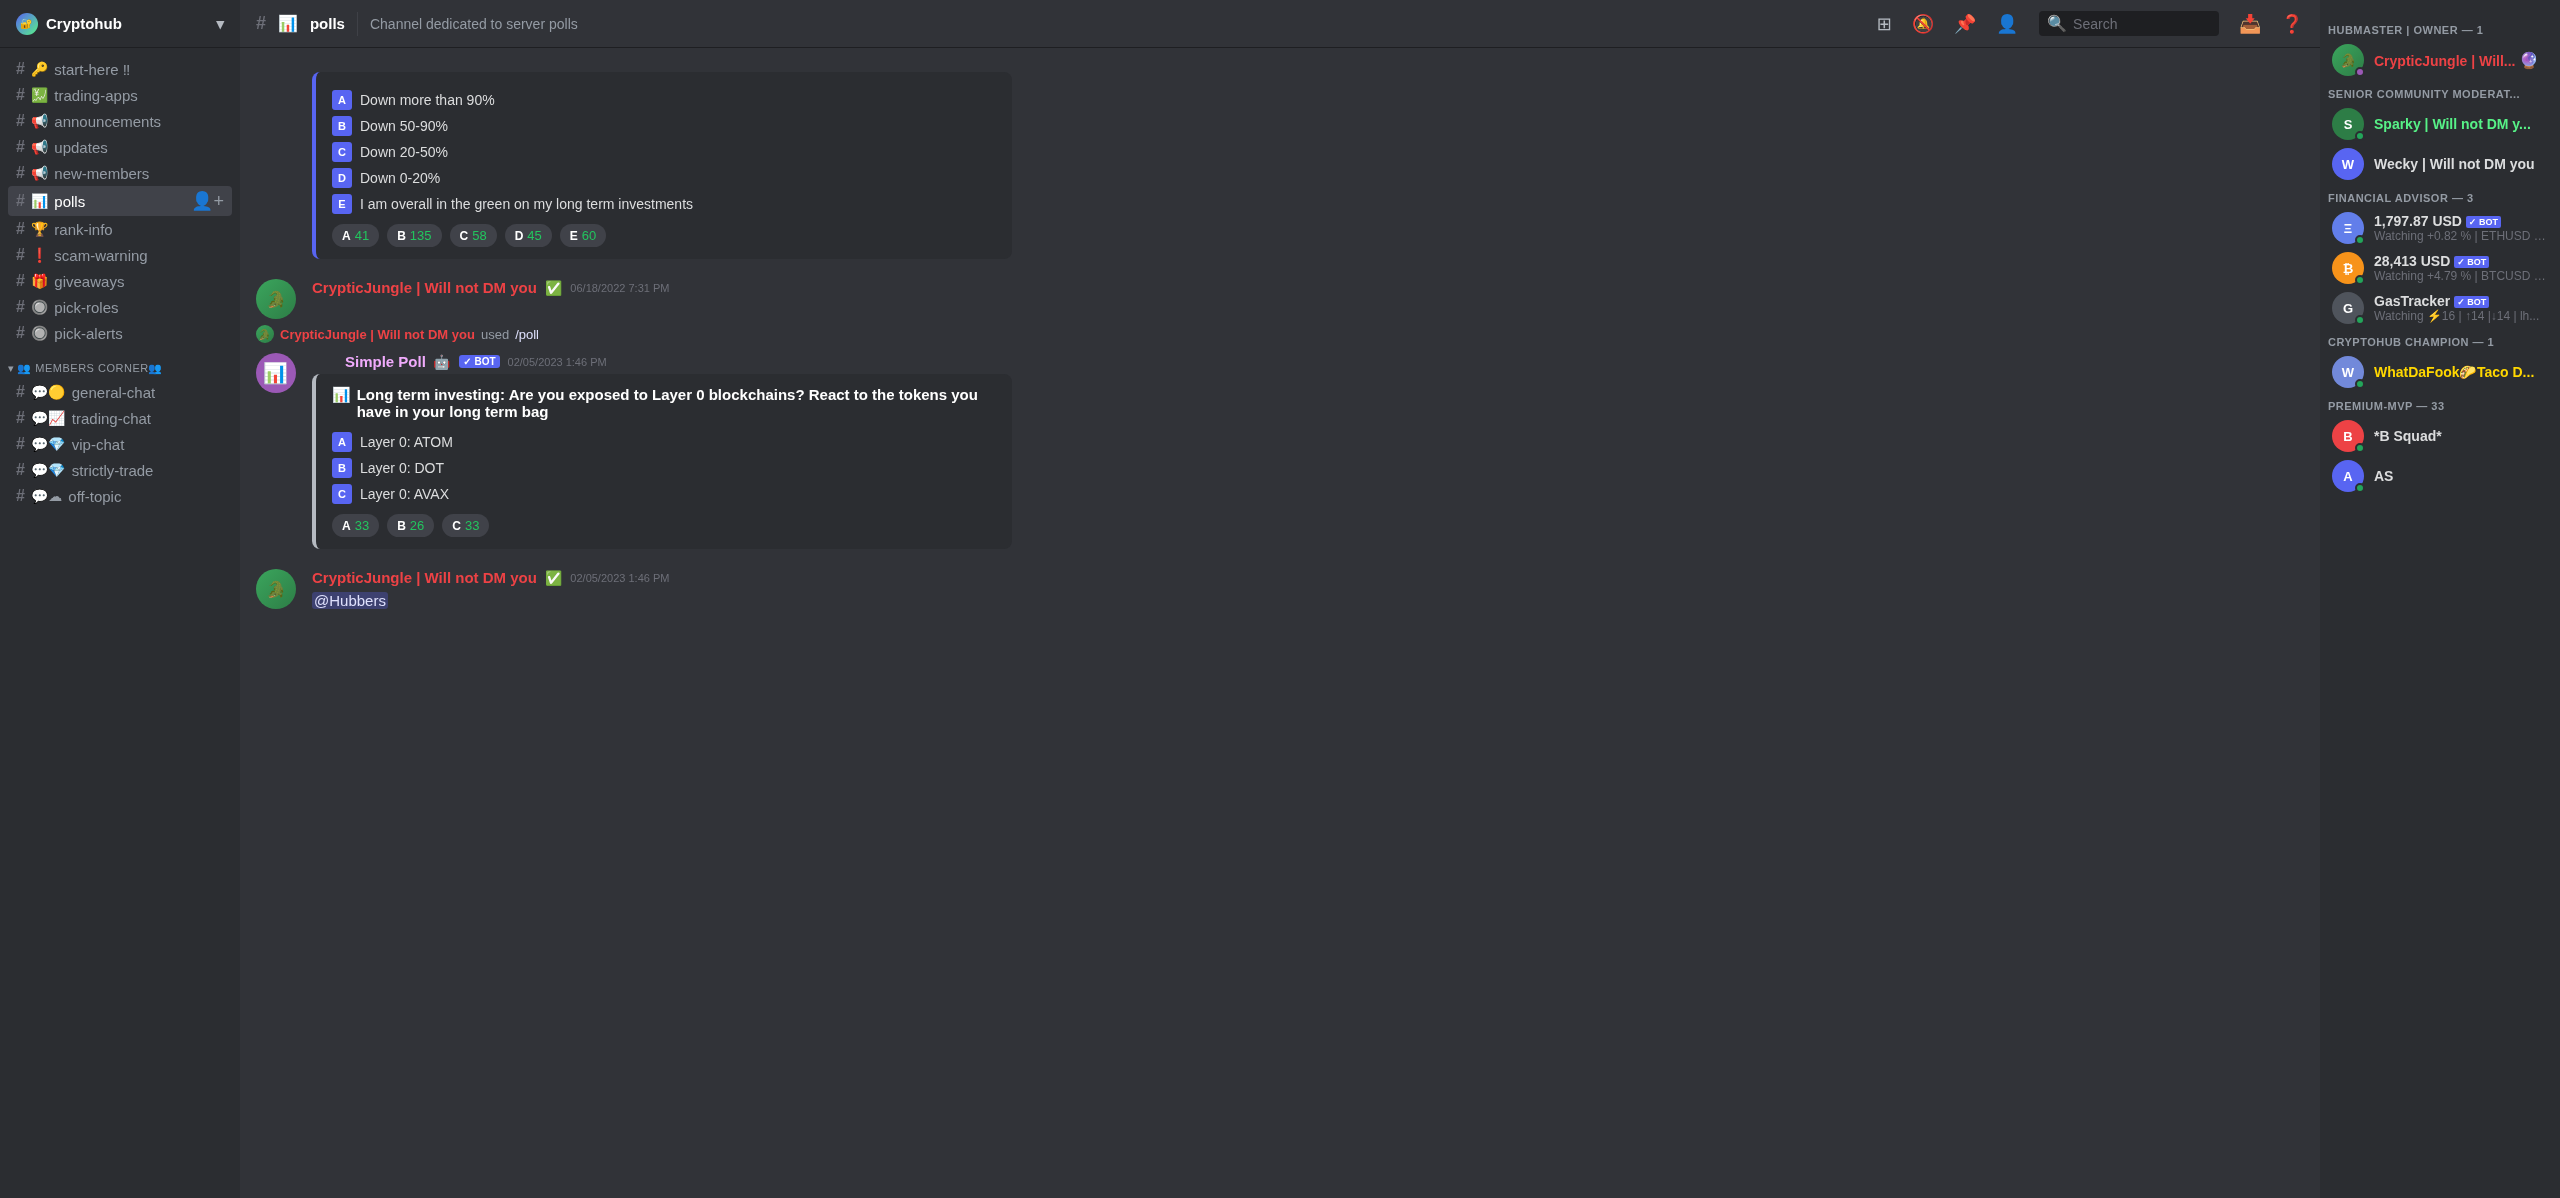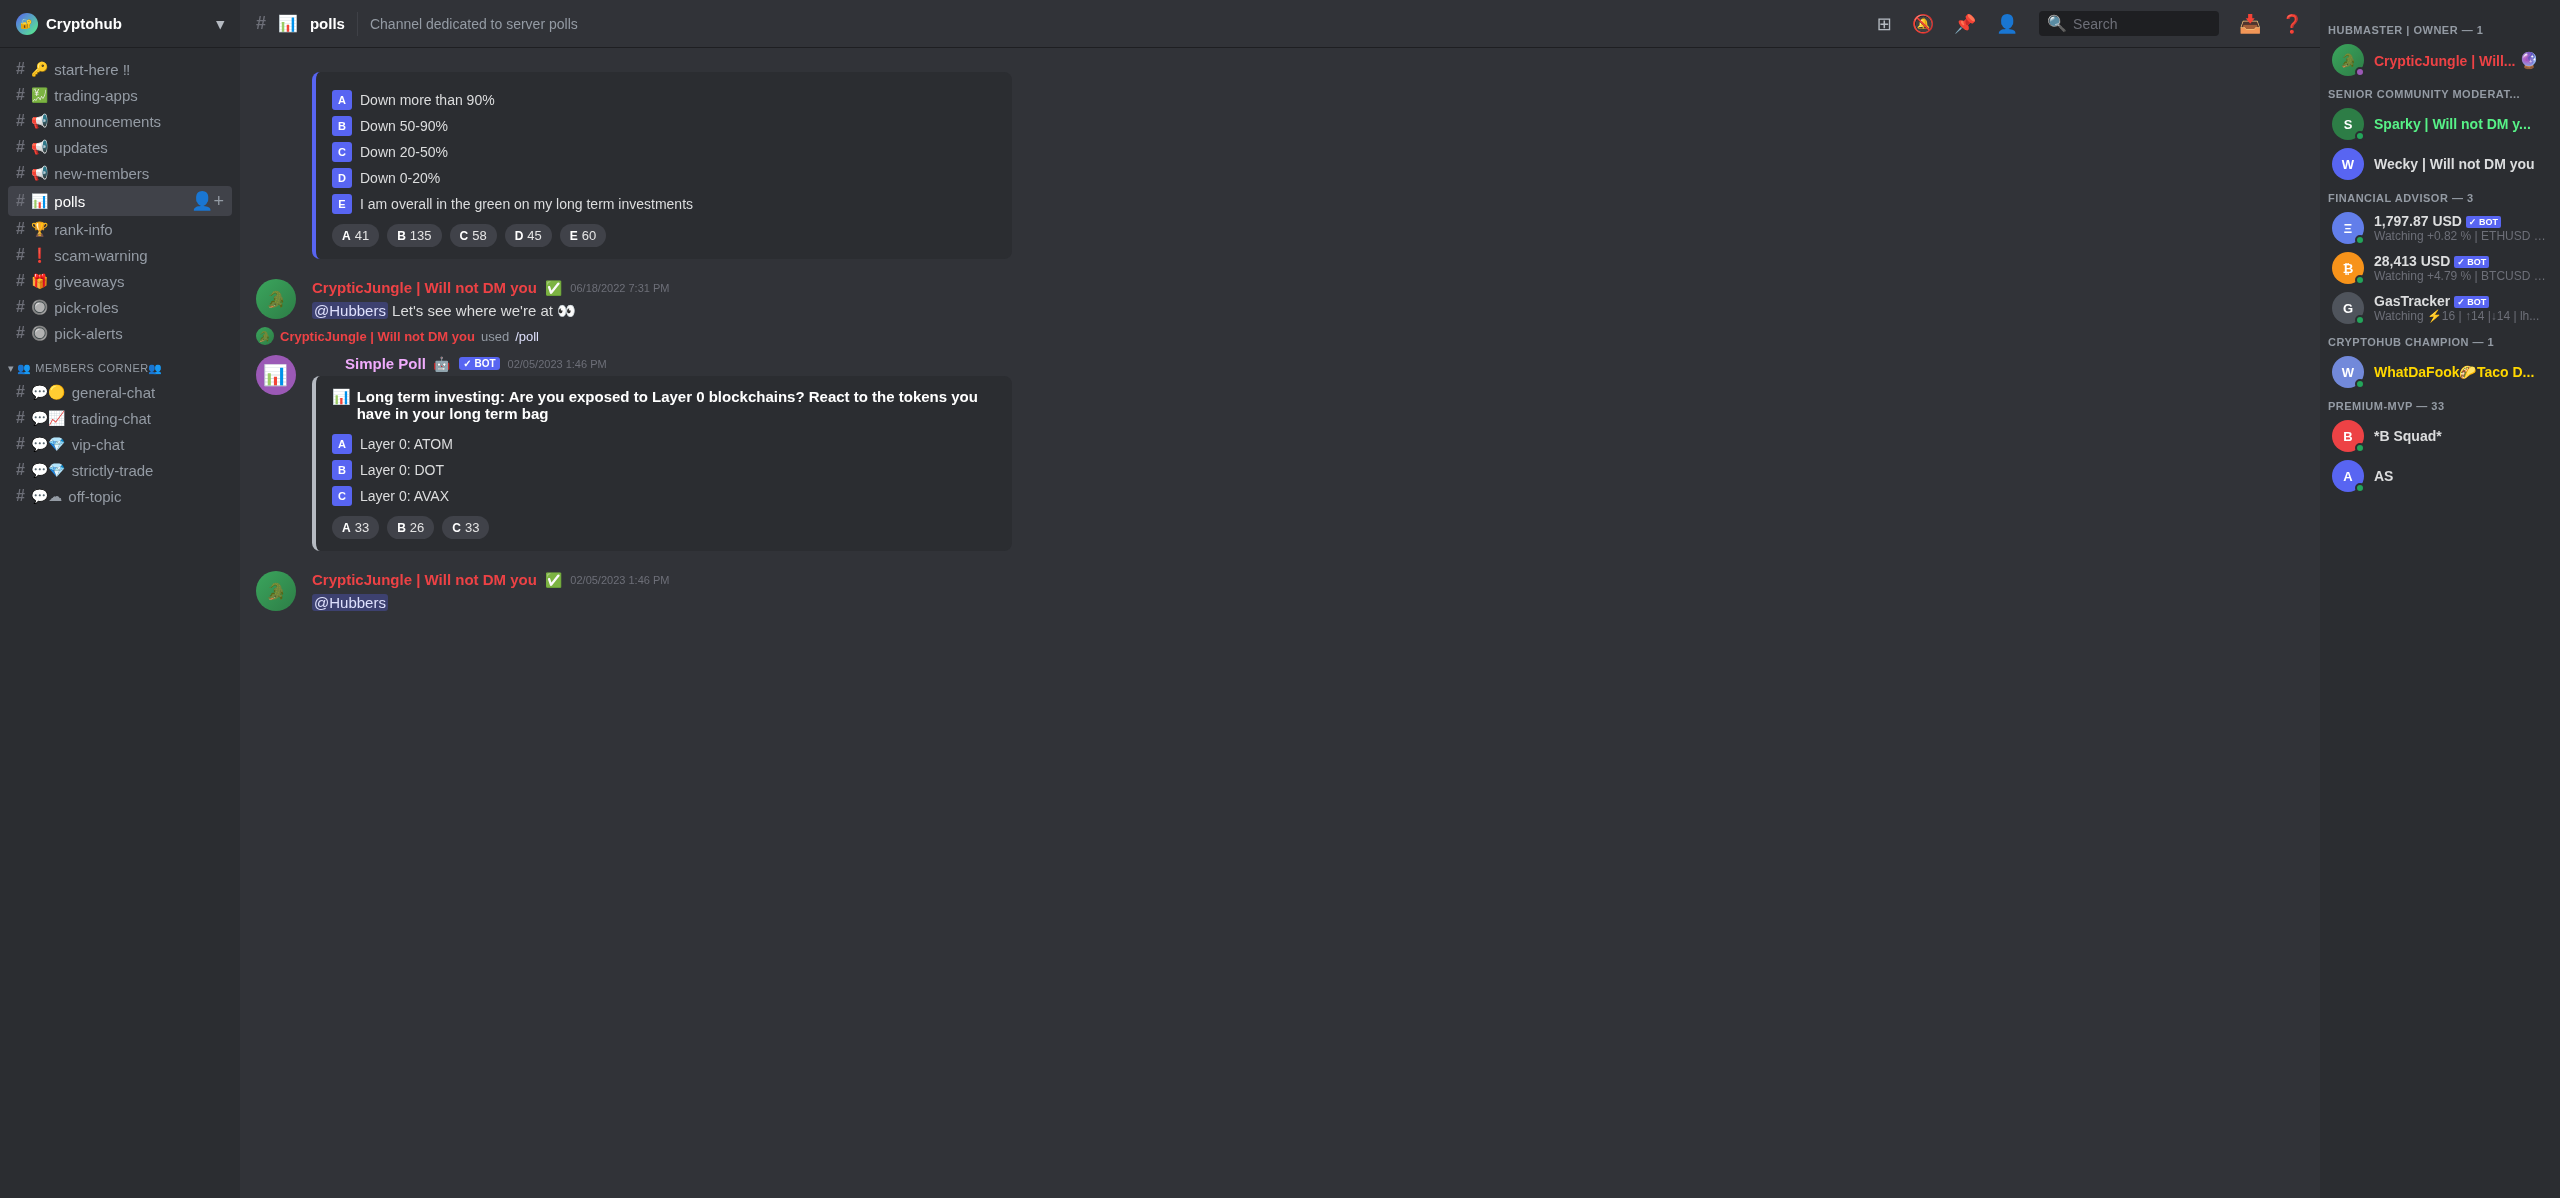--- a/index.html
+++ b/index.html
@@ -319,21 +319,21 @@
       padding: 4px 10px;
       font-size: 13px;
       cursor: pointer;
     }
     .vote-letter {
       font-weight: 700;
       color: #fff;
       font-size: 12px;
     }
     .vote-count {
-      color: #e5e5e5;
+      color: #22c55e;
       text-align: right;
     }
 
     
     .right-sidebar {
       width: 240px;
       background: #2b2d31;
       flex-shrink: 0;
       overflow-y: auto;
       padding: 16px 0;
@@ -609,23 +609,20 @@
     </div>
 
     <div class="message-group" style="margin-top: 12px;">
       <div class="avatar avatar-cj" style="background: linear-gradient(135deg, #3ba55d, #2d7d46);">🐊</div>
       <div class="message-content">
         <div class="message-header">
           <span class="message-author author-red">CrypticJungle | Will not DM you</span>
           <span class="verified-badge">✅</span>
           <span class="message-timestamp">06/18/2022 7:31 PM</span>
         </div>
-        <div class="message-text">
-          <span class="mention">@Hubbers</span> Let's see where we're at 👀
-        </div>
       </div>
     </div>
 
 
     <div class="used-cmd-line">
       <div style="width:18px;height:18px;border-radius:50%;background:linear-gradient(135deg,#3ba55d,#2d7d46);display:flex;align-items:center;justify-content:center;font-size:10px;color:white;flex-shrink:0;">🐊</div>
       <span class="cmd-author">CrypticJungle | Will not DM you</span>
       <span>used</span>
       <span class="cmd-name">/poll</span>
     </div>

